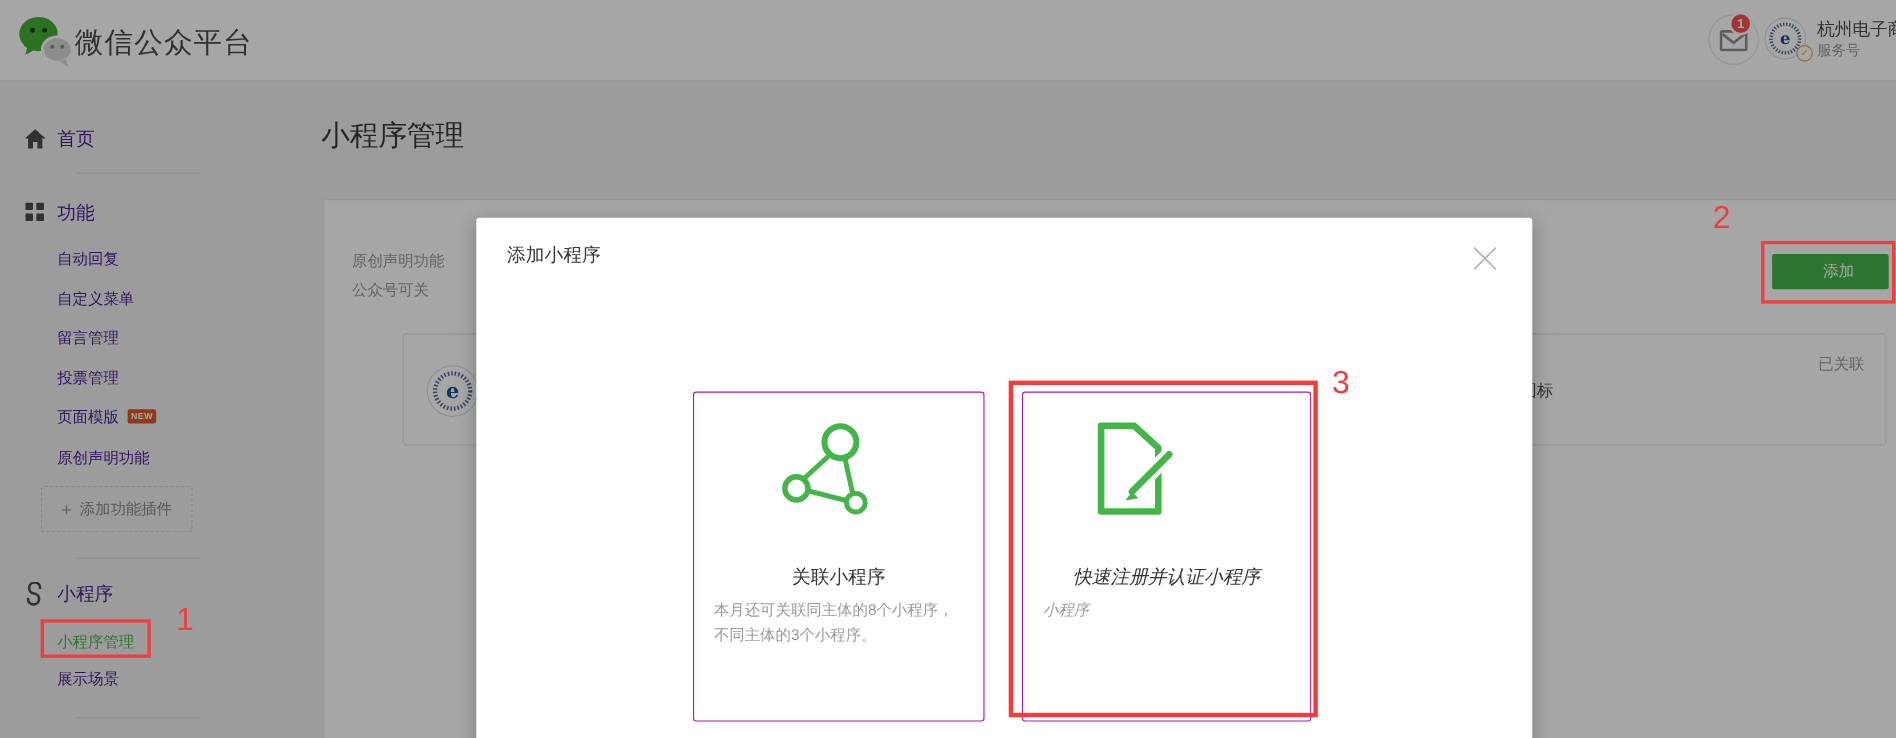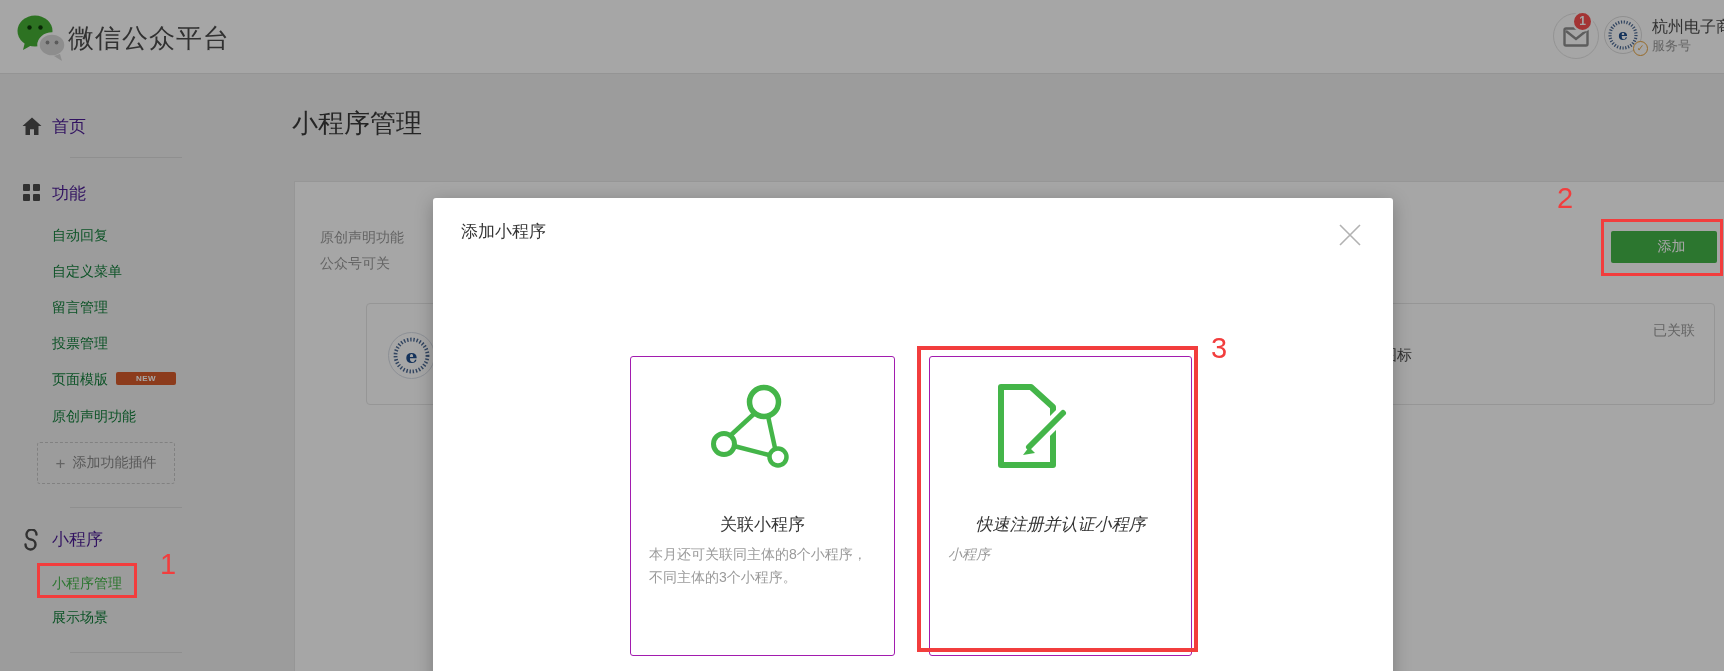--- a/index.html
+++ b/index.html
@@ -27,25 +27,25 @@
               display:flex; align-items:center; justify-content:center;
               color:#1f4e8c; font-weight:bold; font-size:15px; font-family:"DejaVu Serif",serif;}
   .check-badge { position:absolute; left:1633px; top:41px; width:15px; height:15px; border-radius:50%;
                  background:#fff; border:1.5px solid #e8a33d; color:#e8a33d;
                  font-size:9px; font-weight:bold; text-align:center; line-height:12px; }
   .acct-name { position:absolute; left:1652px; top:17px; font-size:16px; color:#4a4a4a; white-space:nowrap; }
   .acct-type { position:absolute; left:1652px; top:37px; font-size:13px; color:#9a9a9a; white-space:nowrap; }
 
   
   .side-section { position:absolute; left:52px; font-size:17px; color:#4c1d95; }
-  .side-sub { position:absolute; left:52px; font-size:14px; color:#15803d; cursor:pointer; }
+  .side-sub { position:absolute; left:52px; font-size:14px; color:#4c1d95; cursor:pointer; }
   .side-sub.active { color:#44b549; }
   .divider { position:absolute; left:70px; width:112px; height:1px; background:#dcdcdc; }
   .new-badge { position:absolute; left:116px; top:372px; background:#d85b2b; color:#fff;
-               font-size:8px; font-weight:bold; padding:2px 20px; border-radius:2px; letter-spacing:.5px; }
+               font-size:8px; font-weight:bold; padding:2px 3px; border-radius:2px; letter-spacing:.5px; }
   .add-plugin { position:absolute; left:37px; top:442px; width:138px; height:42px;
                 border:1px dashed #c6c6c6; border-radius:3px; color:#8a8a8a; font-size:14px;
                 display:flex; align-items:center; justify-content:center; gap:7px; cursor:pointer; }
   .plus-glyph { font-size:17px; color:#9a9a9a; line-height:1; }
 
   
   .page-title { position:absolute; left:292px; top:106px; font-size:26px; color:#3a3a3a; }
   .panel { position:absolute; left:294px; top:181px; width:1441px; height:520px;
            background:#fff; border:1px solid #e7e7e7; }
   .intro-line { position:absolute; font-size:14px; color:#9a9a9a; white-space:nowrap; }

